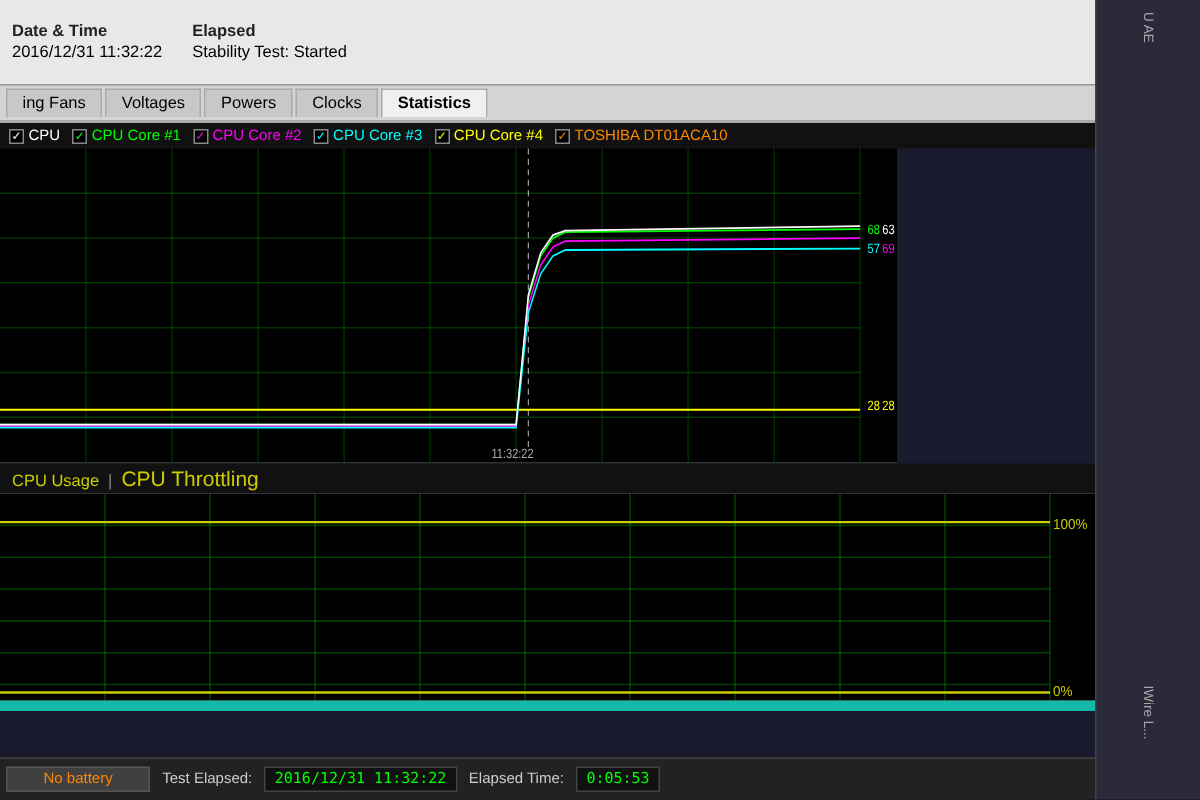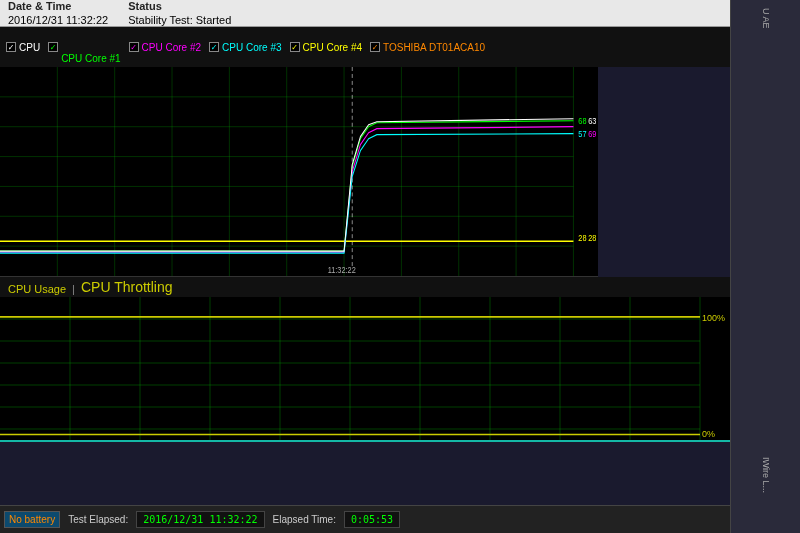--- a/index.html
+++ b/index.html
@@ -9,21 +9,21 @@
       background: #1a1a2e;
       font-family: 'Segoe UI', Tahoma, Geneva, Verdana, sans-serif;
       overflow: hidden;
       position: relative;
     }
 
     
     .top-panel {
       background: #e8e8e8;
       width: 730px;
-      padding: 0 8px;
+      padding: 15px 8px;
       border-bottom: 1px solid #999;
     }
 
     .info-table {
       display: flex;
       gap: 20px;
       font-size: 11px;
       color: #000;
     }
 
@@ -115,42 +115,42 @@
       position: relative;
       border-bottom: 1px solid #333;
     }
 
     
     .usage-container {
       background: #737373;
       width: 730px;
       height: 145px;
       position: relative;
-      border-bottom: 2px solid #14b8a6;
+      border-bottom: 7px solid #14b8a6;
     }
 
     
     .status-bar {
       position: absolute;
       bottom: 0;
       left: 0;
       width: 730px;
       height: 28px;
       background: #222;
       display: flex;
       align-items: center;
       padding: 0 4px;
       gap: 8px;
       border-top: 1px solid #444;
     }
 
     .status-badge {
-      background: #0c4a6e;
+      background: #404040;
       color: #ff8800;
-      padding: 2px 4px;
+      padding: 2px 24px;
       font-size: 10px;
       border: 1px solid #555;
     }
 
     .status-label {
       color: #ccc;
       font-size: 10px;
     }
 
     .status-value {
@@ -228,41 +228,48 @@
 
 <div class="main-content">
 
   <div class="top-panel">
     <div class="info-table">
       <div class="info-col">
         <div class="info-header">Date &amp; Time</div>
         <div class="info-value">2016/12/31 11:32:22</div>
       </div>
       <div class="info-col">
-        <div class="info-header">Status</div>
+        <div class="info-header">Elapsed</div>
         <div class="info-value">Stability Test: Started</div>
       </div>
     </div>
   </div>
 
+  <div class="tabs-row">
+    <div class="tab">ing Fans</div>
+    <div class="tab">Voltages</div>
+    <div class="tab">Powers</div>
+    <div class="tab">Clocks</div>
+    <div class="tab active">Statistics</div>
+  </div>
 
   <div class="legend-row">
 
     <div class="legend-item">
       <div class="legend-checkbox">
         <span class="legend-checkmark" style="color:#fff;">✓</span>
       </div>
       <span class="legend-label" style="color:#fff;">CPU</span>
     </div>
 
     <div class="legend-item">
       <div class="legend-checkbox">
         <span class="legend-checkmark" style="color:#00ff00;">✓</span>
       </div>
-      <span class="legend-label" style="color:#00ff00;margin-top:23px;">CPU Core #1</span>
+      <span class="legend-label" style="color:#00ff00;">CPU Core #1</span>
     </div>
 
     <div class="legend-item">
       <div class="legend-checkbox">
         <span class="legend-checkmark" style="color:#ff00ff;">✓</span>
       </div>
       <span class="legend-label" style="color:#ff00ff;">CPU Core #2</span>
     </div>
 
     <div class="legend-item">

